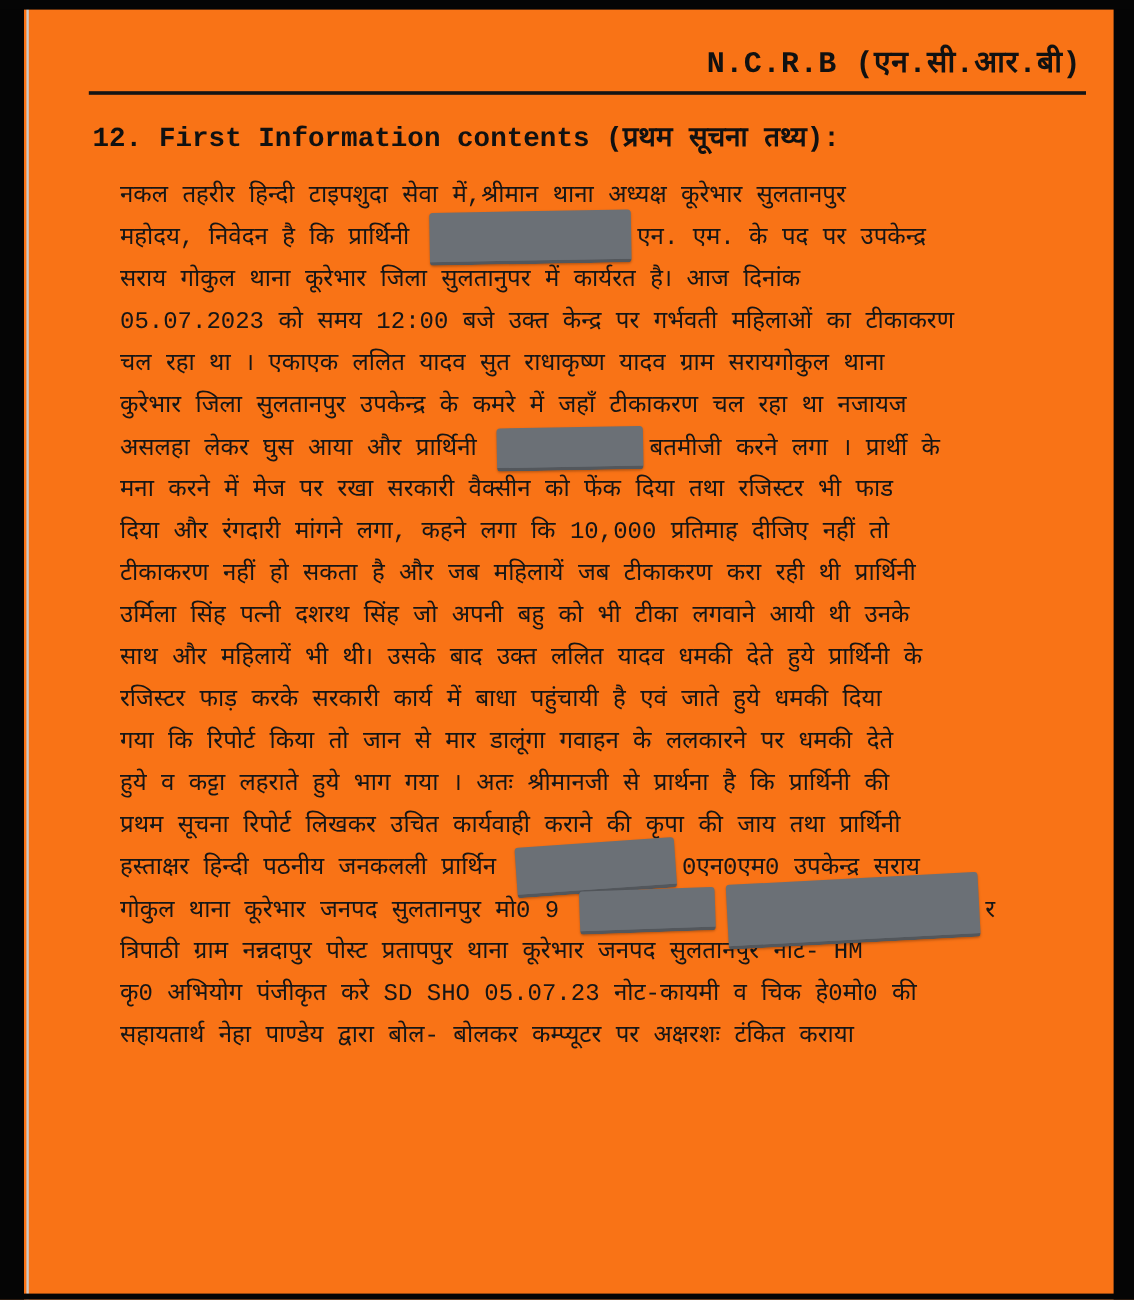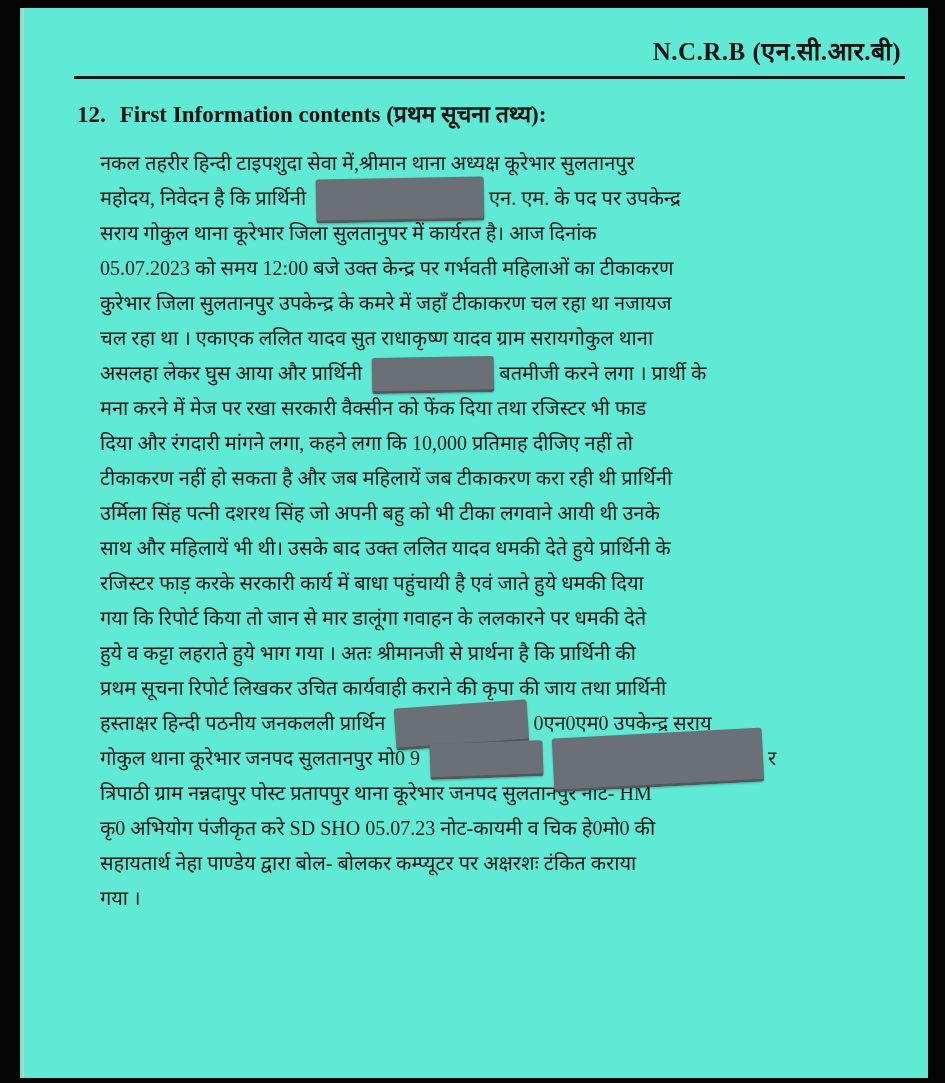--- a/index.html
+++ b/index.html
@@ -6,21 +6,22 @@
   html, body { width: 945px; height: 1083px; }
   body {
     font-family: "Liberation Serif", "DejaVu Serif", serif;
     background: #ffffff;
     position: relative;
     overflow: hidden;
   }
   .page {
     position: absolute;
     inset: 0;
-    background: #5eead4;
+    background: #f97316;
+    font-family: Liberation Mono, monospace;
   }
   
   .edge { position: absolute; background: #050505; }
   .edge-left  { left: 0; top: 0; width: 20px; height: 1083px; }
   .edge-right { right: 0; top: 0; width: 17px; height: 1083px; }
   .edge-top   { left: 0; top: 0; width: 945px; height: 8px; }
   .edge-bottom{ left: 0; bottom: 0; width: 945px; height: 5px; }
   .edge-left-inner { left: 22px; top: 0; width: 2px; height: 1083px; background:#c9c9c9; }
 
   .header-title {
@@ -85,38 +86,37 @@
 
   <div class="section-title">
     <span class="num">12.</span><span>First Information contents (प्रथम सूचना तथ्य):</span>
   </div>
 
   <div class="body-text">
       <div class="line">नकल तहरीर हिन्दी टाइपशुदा सेवा में,श्रीमान थाना अध्यक्ष कूरेभार सुलतानपुर </div>
       <div class="line">महोदय, निवेदन है कि प्रार्थिनी <span class="redact" style="width: 168px; height: 44px; margin-top: -5px; margin-bottom: -5px; transform: rotate(-1deg);"></span>एन. एम. के पद पर उपकेन्द्र </div>
       <div class="line">सराय गोकुल थाना कूरेभार जिला सुलतानुपर में कार्यरत है। आज दिनांक </div>
       <div class="line">05.07.2023 को समय 12:00 बजे उक्त केन्द्र पर गर्भवती महिलाओं का टीकाकरण </div>
+      <div class="line">चल रहा था । एकाएक ललित यादव सुत राधाकृष्ण यादव ग्राम सरायगोकुल थाना </div>
       <div class="line">कुरेभार जिला सुलतानपुर उपकेन्द्र के कमरे में जहाँ टीकाकरण चल रहा था नजायज </div>
-      <div class="line">चल रहा था । एकाएक ललित यादव सुत राधाकृष्ण यादव ग्राम सरायगोकुल थाना </div>
       <div class="line">असलहा लेकर घुस आया और प्रार्थिनी <span class="redact" style="width: 122px; height: 36px; transform: rotate(-1deg);"></span>बतमीजी करने लगा । प्रार्थी के </div>
       <div class="line">मना करने में मेज पर रखा सरकारी वैक्सीन को फेंक दिया तथा रजिस्टर भी फाड </div>
       <div class="line">दिया और रंगदारी मांगने लगा, कहने लगा कि 10,000 प्रतिमाह दीजिए नहीं तो </div>
       <div class="line">टीकाकरण नहीं हो सकता है और जब महिलायें जब टीकाकरण करा रही थी प्रार्थिनी </div>
       <div class="line">उर्मिला सिंह पत्नी दशरथ सिंह जो अपनी बहु को भी टीका लगवाने आयी थी उनके </div>
       <div class="line">साथ और महिलायें भी थी। उसके बाद उक्त ललित यादव धमकी देते हुये प्रार्थिनी के </div>
       <div class="line">रजिस्टर फाड़ करके सरकारी कार्य में बाधा पहुंचायी है एवं जाते हुये धमकी दिया </div>
       <div class="line">गया कि रिपोर्ट किया तो जान से मार डालूंगा गवाहन के ललकारने पर धमकी देते </div>
       <div class="line">हुये व कट्टा लहराते हुये भाग गया । अतः श्रीमानजी से प्रार्थना है कि प्रार्थिनी की </div>
       <div class="line">प्रथम सूचना रिपोर्ट लिखकर उचित कार्यवाही कराने की कृपा की जाय तथा प्रार्थिनी </div>
       <div class="line">हस्ताक्षर हिन्दी पठनीय जनकलली प्रार्थिन <span class="redact" style="width: 133px; height: 42px; margin-top: -4px; margin-bottom: -4px; transform: rotate(-4deg);"></span>0एन0एम0 उपकेन्द्र सराय </div>
       <div class="line">गोकुल थाना कूरेभार जनपद सुलतानपुर मो0 9 <span class="redact" style="width: 113px; height: 36px; transform: rotate(-2deg);"></span><span class="redact" style="width: 210px; height: 54px; margin-top: -10px; margin-bottom: -10px; transform: rotate(-3deg);"></span>र </div>
       <div class="line">त्रिपाठी ग्राम नन्नदापुर पोस्ट प्रतापपुर थाना कूरेभार जनपद सुलतानपुर नोट- HM </div>
       <div class="line">कृ0 अभियोग पंजीकृत करे SD SHO 05.07.23 नोट-कायमी व चिक हे0मो0 की </div>
       <div class="line">सहायतार्थ नेहा पाण्डेय द्वारा बोल-  बोलकर कम्प्यूटर पर अक्षरशः टंकित कराया </div>
-      <div class="line">गया । </div>
     </div>
 
   <div class="edge edge-left"></div>
   <div class="edge edge-left-inner"></div>
   <div class="edge edge-right"></div>
   <div class="edge edge-top"></div>
   <div class="edge edge-bottom"></div>
 </div>
 
 </body></html>

